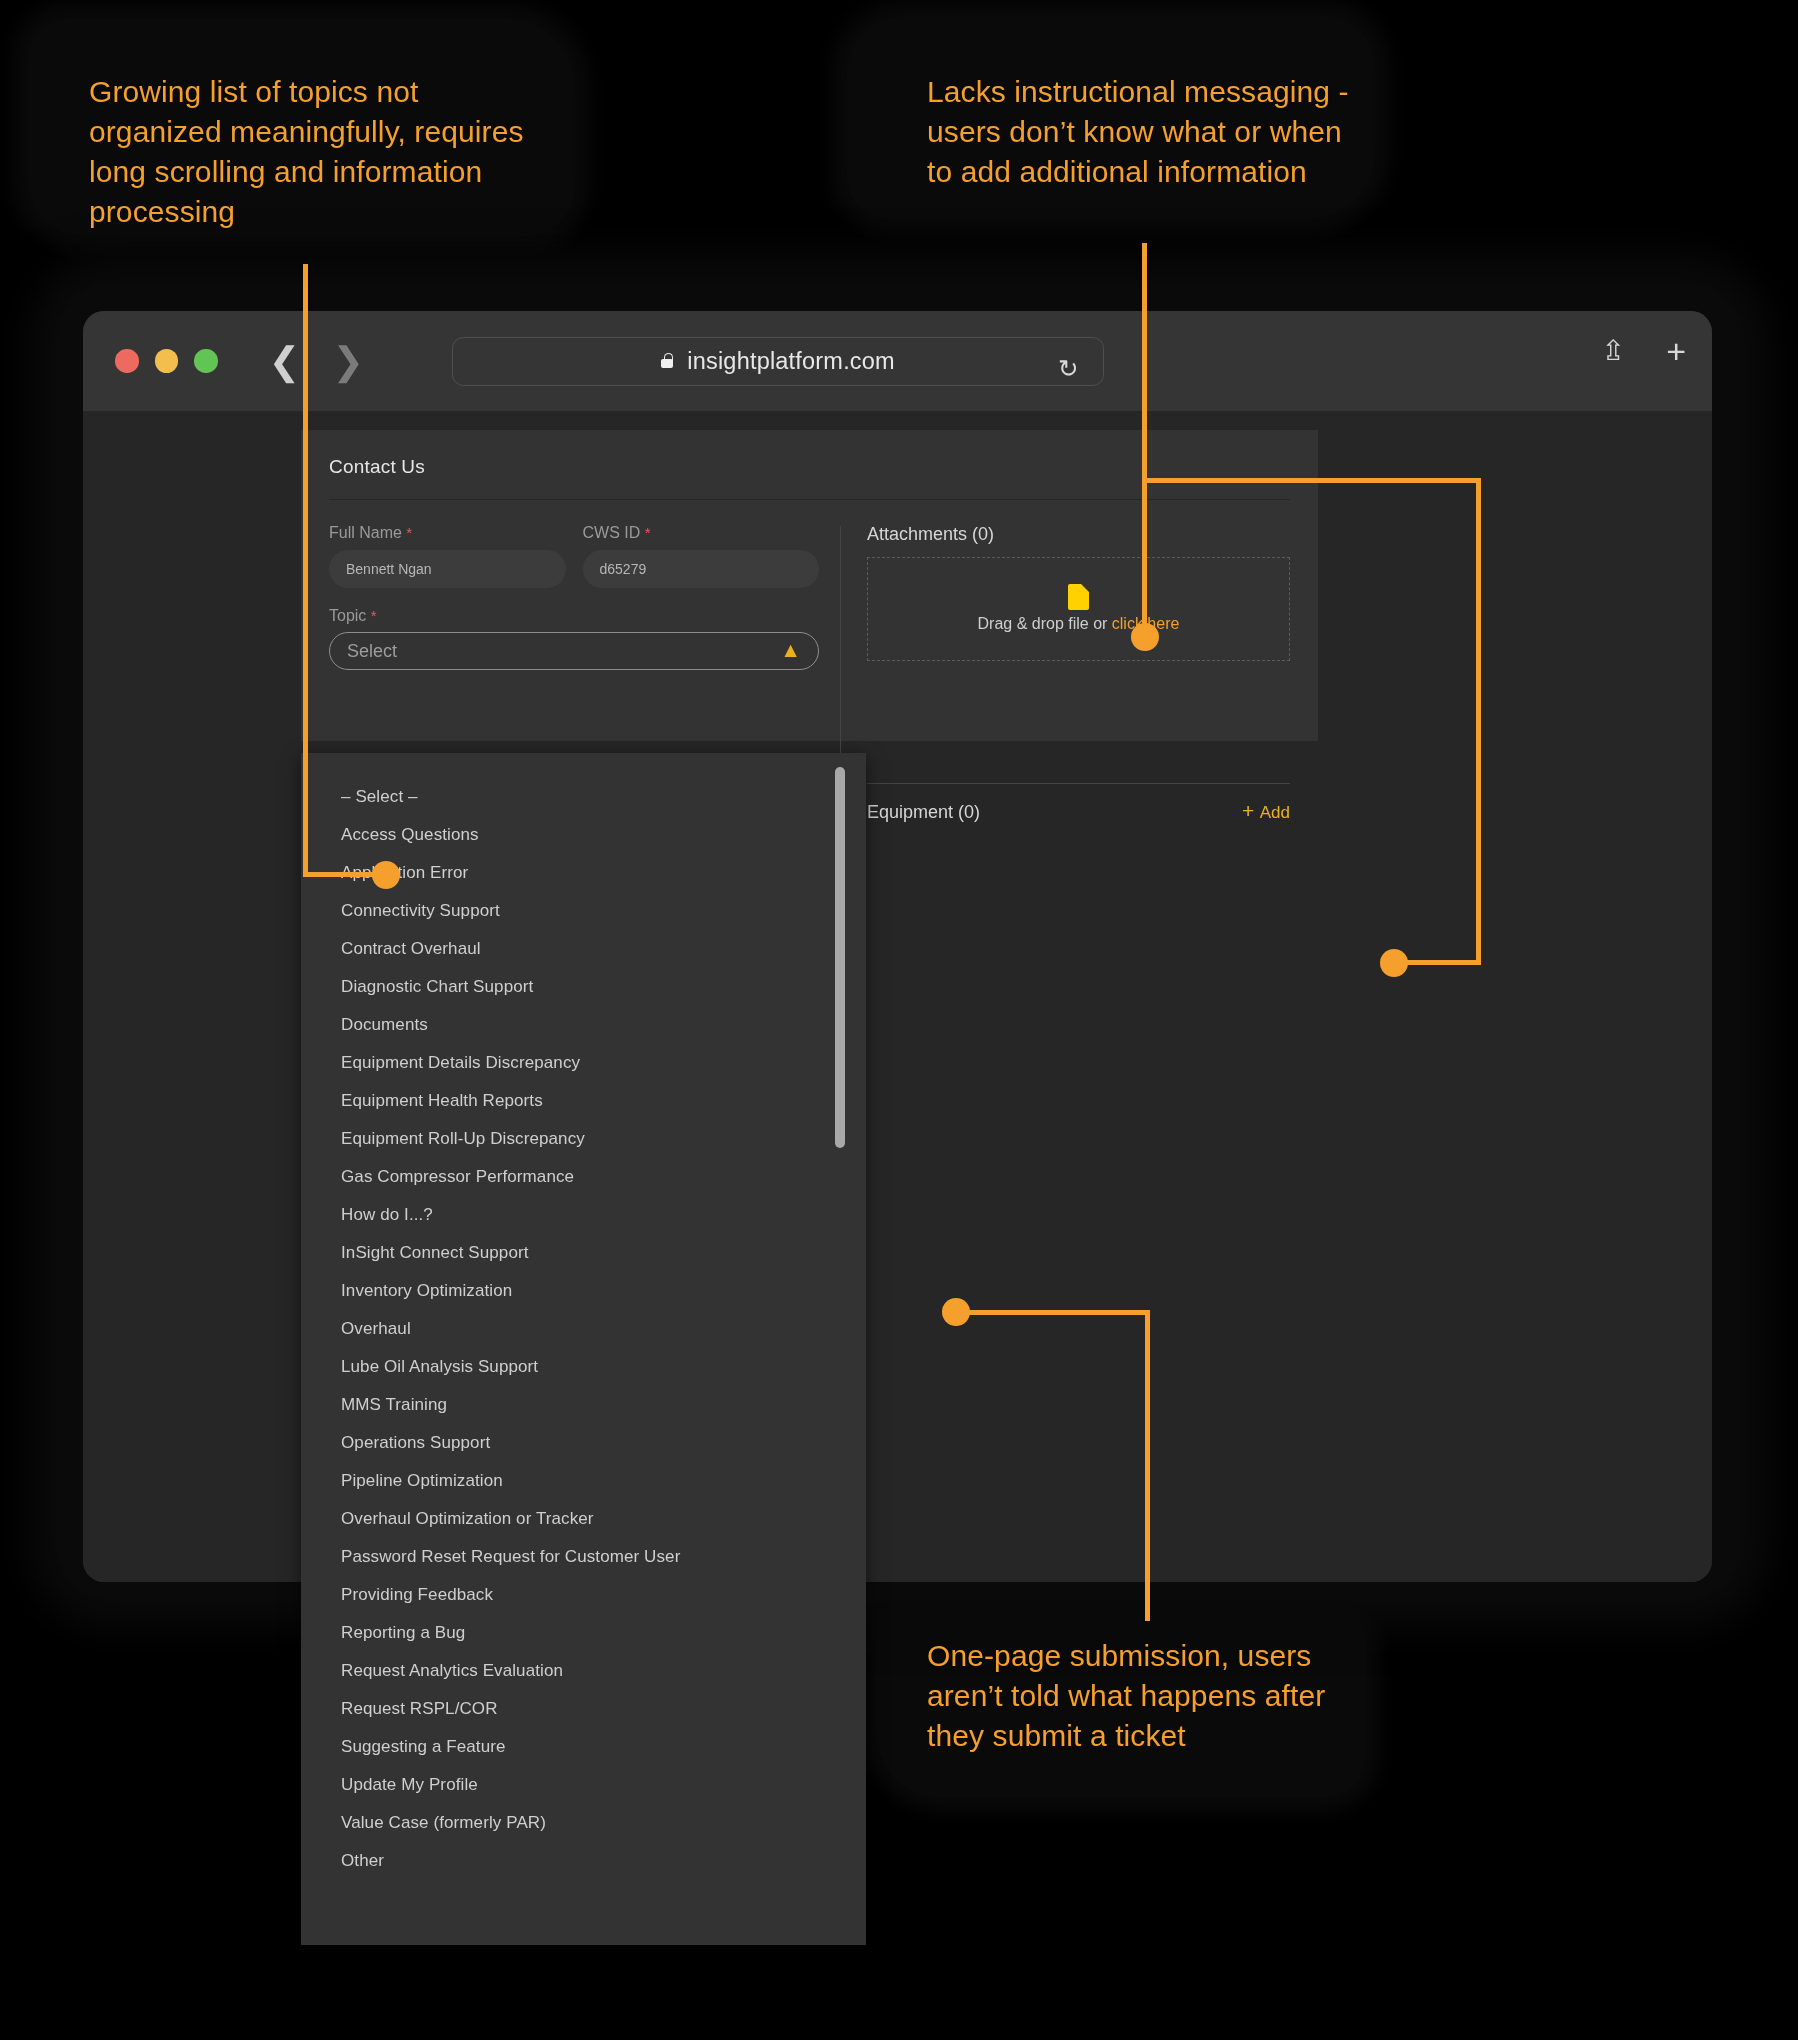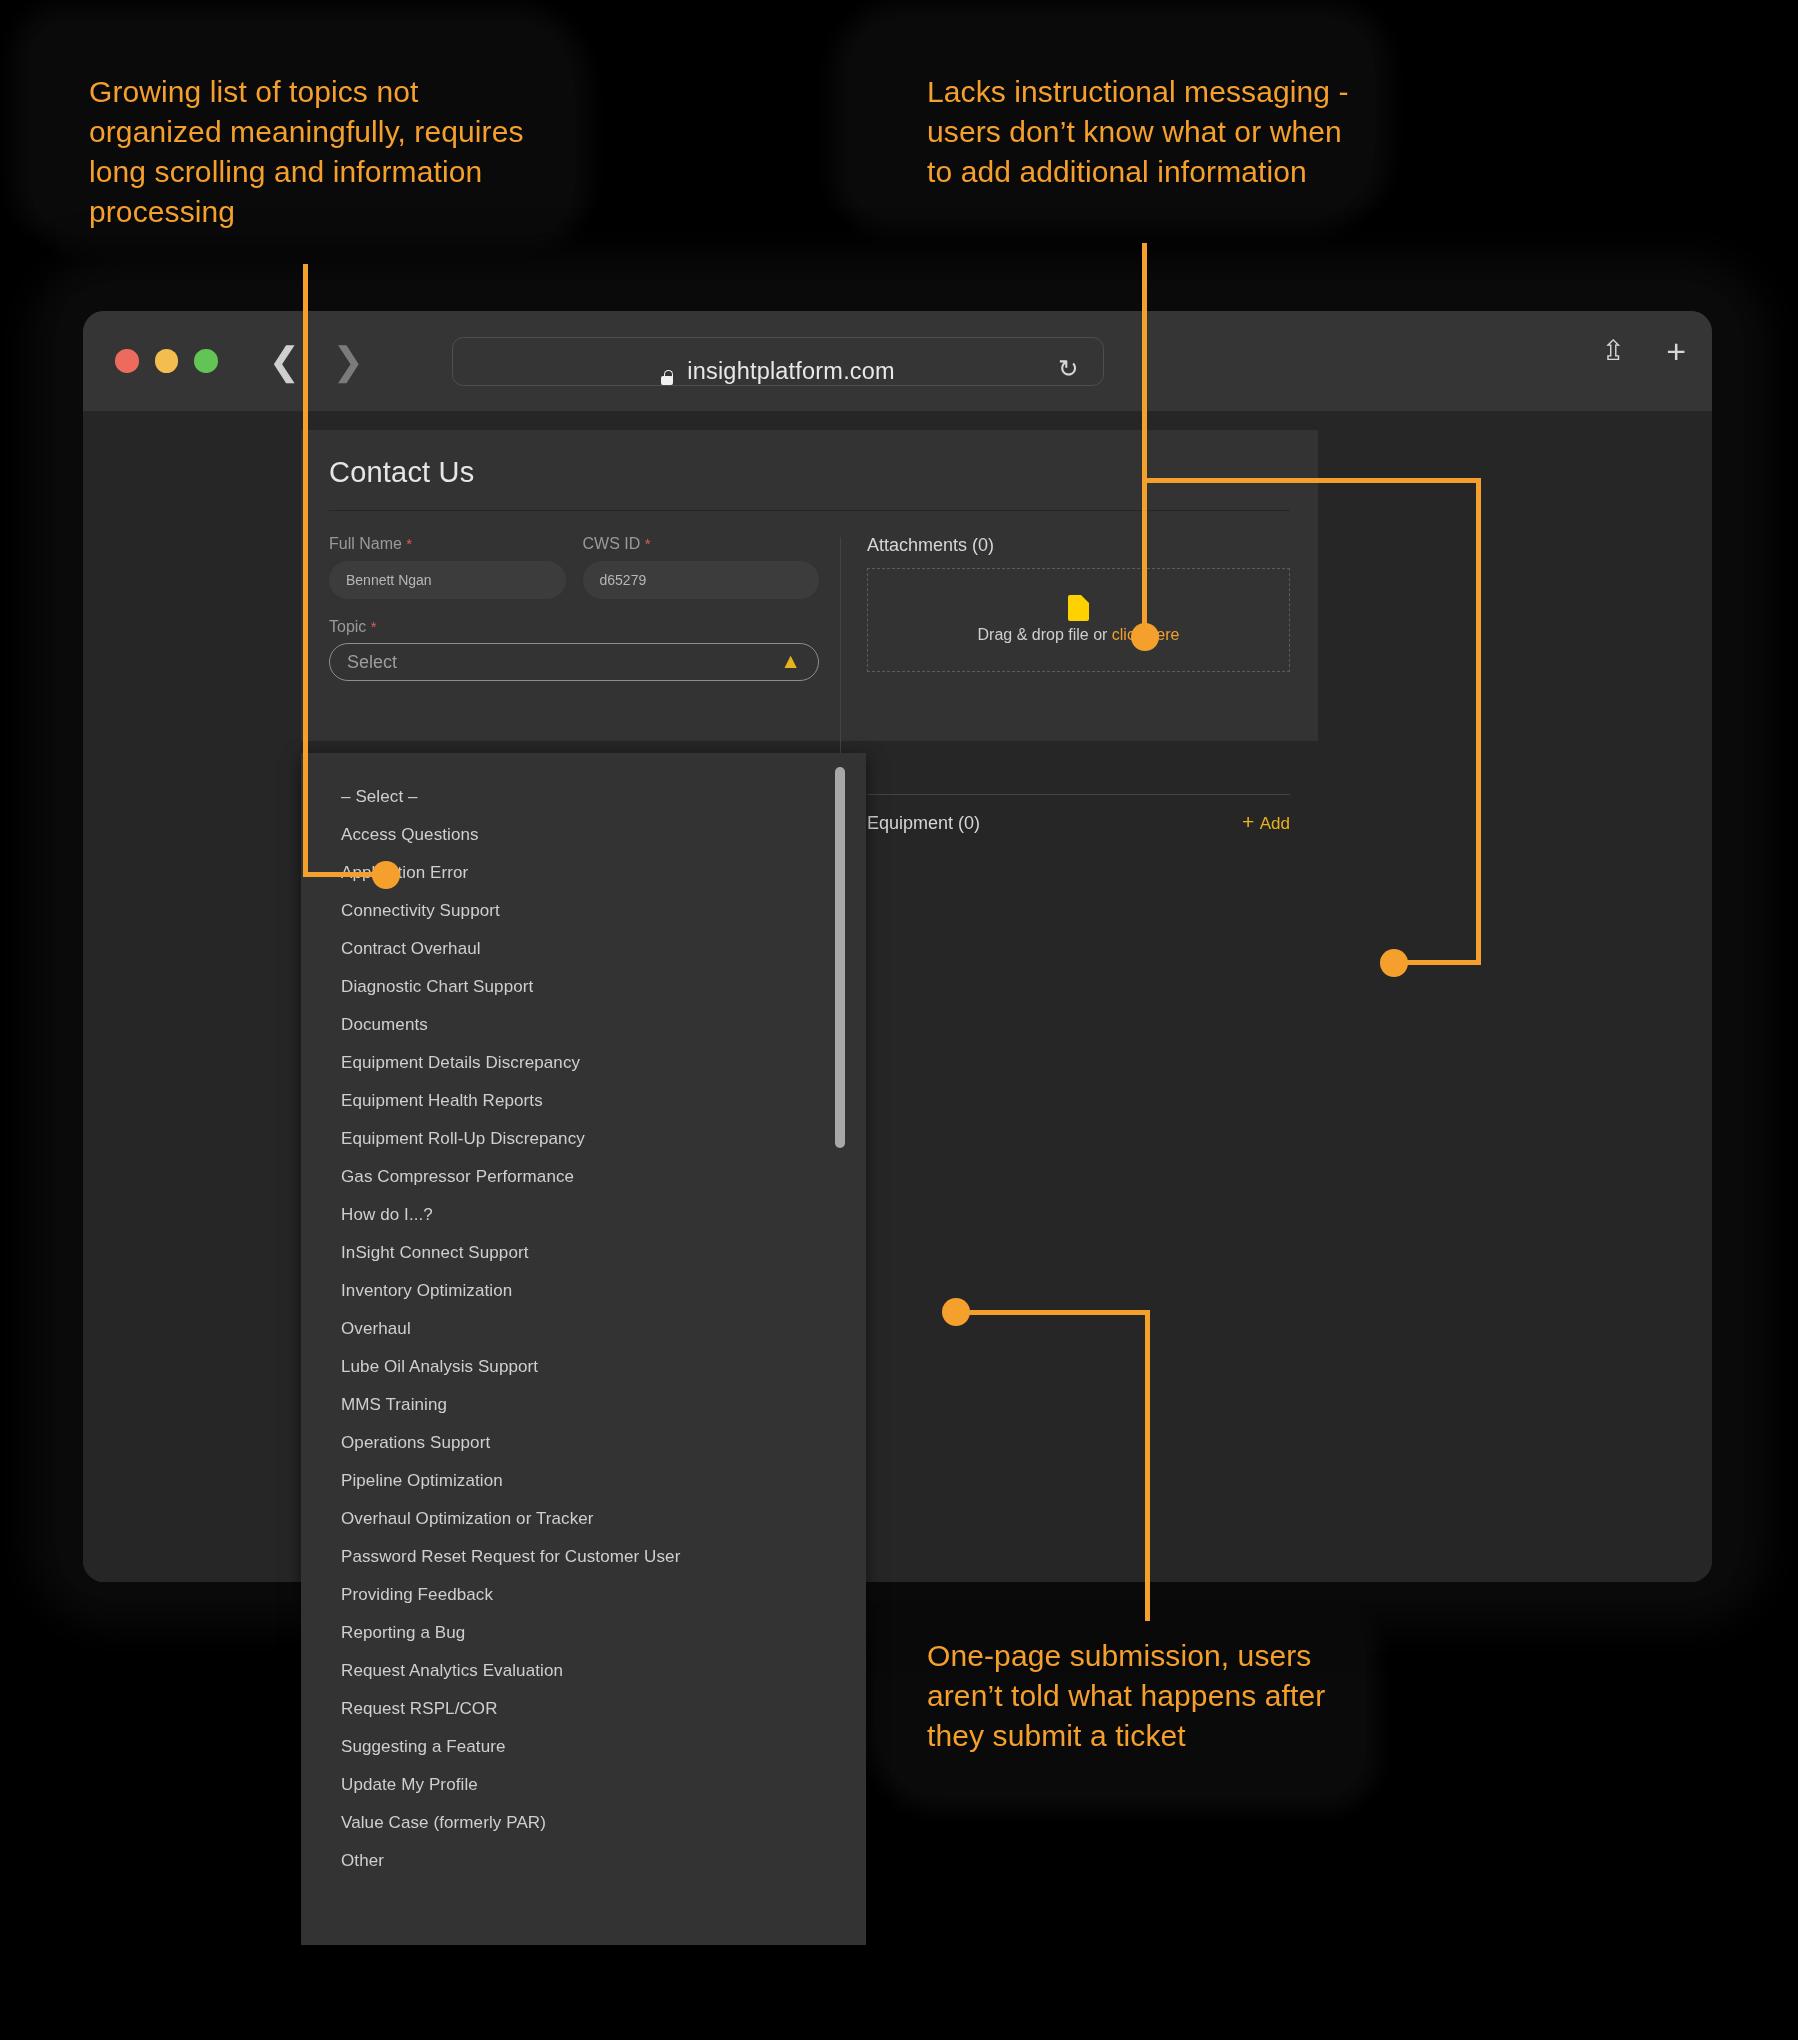--- a/index.html
+++ b/index.html
@@ -65,21 +65,21 @@
   .l-yellow{background:#F4BE4F;}
   .l-green{background:#61C454;}
 
   .navbtns{display:flex;gap:32px;margin-left:51px;align-items:center;}
   .chev{color:#cfcfcf;font-size:38px;line-height:1;font-weight:300;}
   .chev.dim{color:#7b7b7b;}
 
   #url-bar{
     position:absolute;left:369px;top:26px;width:650px;height:47px;
     border:0.9px solid #4f4f4f;border-radius:11.3px;
-    display:flex;align-items:flex-end;justify-content:center;gap:14px;
+    display:flex;align-items:center;justify-content:center;gap:14px;
   }
   #url-text{color:#e8e8e8;font-size:23.5px;letter-spacing:0.2px;}
   .lock{
     width:12.2px;height:9.4px;background:#f0f0f0;border-radius:1.9px;position:relative;
     margin-top:3.8px;
   }
   .lock:before{
     content:"";position:absolute;left:2.4px;top:-5.6px;width:7.5px;height:7.5px;
     border:1.9px solid #f0f0f0;border-bottom:none;border-radius:4.7px 4.7px 0 0;
   }
@@ -87,21 +87,21 @@
   #share-icon{position:absolute;right:87px;top:22.6px;color:#d8d8d8;font-size:28px;}
   #newtab-icon{position:absolute;right:26px;top:21px;color:#d8d8d8;font-size:34px;font-weight:300;}
 
   #page-area{position:absolute;left:0;top:100px;right:0;bottom:0;background:#262626;}
 
   
   #contact-card{
     position:absolute;left:301px;top:430px;width:1017px;height:311px;
     background:#333333;
   }
-  #card-title{color:#e6e6e6;font-size:29px;padding:26px 0 0 28px;letter-spacing:0.2px;}
+  #card-title{color:#e6e6e6;font-size:19px;padding:26px 0 0 28px;letter-spacing:0.2px;}
   #card-rule{margin:21px 28px 0 28px;height:0.9px;background:#262626;}
 
   #card-body{display:flex;padding:24.5px 28px 0 28px;}
   #left-col{width:490px;}
   #col-divider{width:0.9px;background:#444;margin:1.9px 26px 0 21px;align-self:stretch;}
   #right-col{flex:1;}
 
   .field-label{color:#9a9a9a;font-size:16px;margin-bottom:7.5px;}
   .req{color:#e05c5c;font-size:15px;}
   .text-input{

